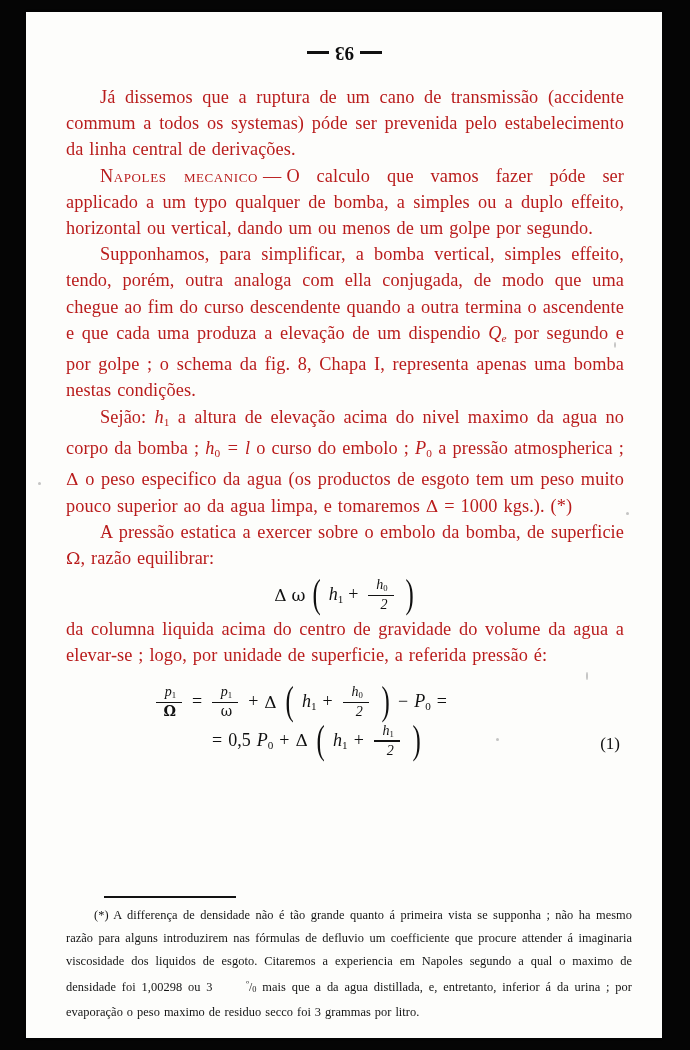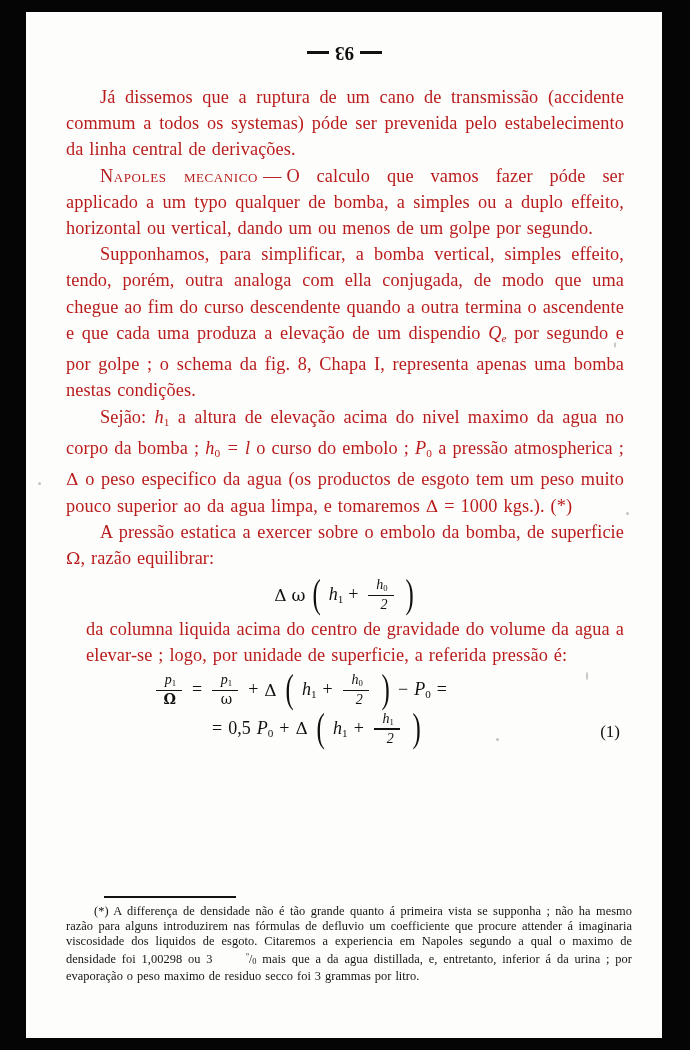--- a/index.html
+++ b/index.html
@@ -144,21 +144,21 @@
   .frac .den { font-size: 0.78em; font-style: italic; padding: 0 6px; }
   .frac .bar {
     width: 100%;
     min-width: 26px;
     height: 1.6px;
     background: #121212;
     margin: 1px 0;
   }
   .eqwrap {
     position: relative;
-    margin-top: 4px;
+    margin-top: 16px;
     margin-bottom: 6px;
   }
   .eqline {
     display: flex;
     align-items: center;
     gap: 6px;
     font-size: 18px;
     color: #101010;
   }
   .eqline.l1 { padding-left: 86px; }
@@ -180,21 +180,21 @@
   }
   .footnote-rule {
     width: 132px;
     height: 2.2px;
     background: #121212;
     margin: 0 0 6px 38px;
   }
   p.footnote {
     margin: 0;
     font-size: 12.4px;
-    line-height: 15px;
+    line-height: 23px;
     text-align: justify;
     text-indent: 28px;
     color: #141414;
     letter-spacing: 0.05px;
     word-spacing: 0.8px;
   }
   .pct {
     display: inline-block;
     font-size: 0.94em;
   }
@@ -254,21 +254,21 @@
             <span>+</span>
             <span class="frac">
               <span class="num"><span>h</span><sub class="sbr">0</sub></span>
               <span class="bar"></span>
               <span class="den">2</span>
             </span>
             <span class="paren">)</span>
           </span>
         </div>
 
-        <p class="para" style="text-indent:0;margin-left:20px;">
+        <p class="para" style="text-indent:0;">
           <span>da columna liquida acima do centro de gravidade do volume da agua a elevar-se ; logo, por unidade de superficie, a referida pressão é:</span>
         </p>
 
         <div class="eqwrap">
 
           <div class="eqline l1">
             <span class="frac">
               <span class="num"><span>p</span><sub class="sbr">1</sub></span>
               <span class="bar"></span>
               <span class="den grk" style="font-style:normal;font-weight:700;">Ω</span>

